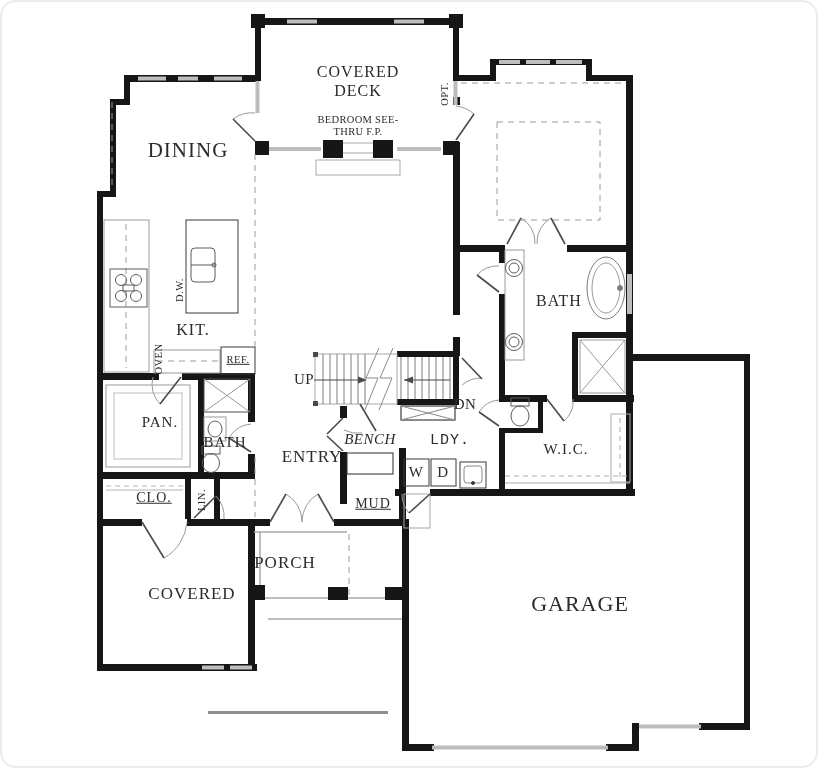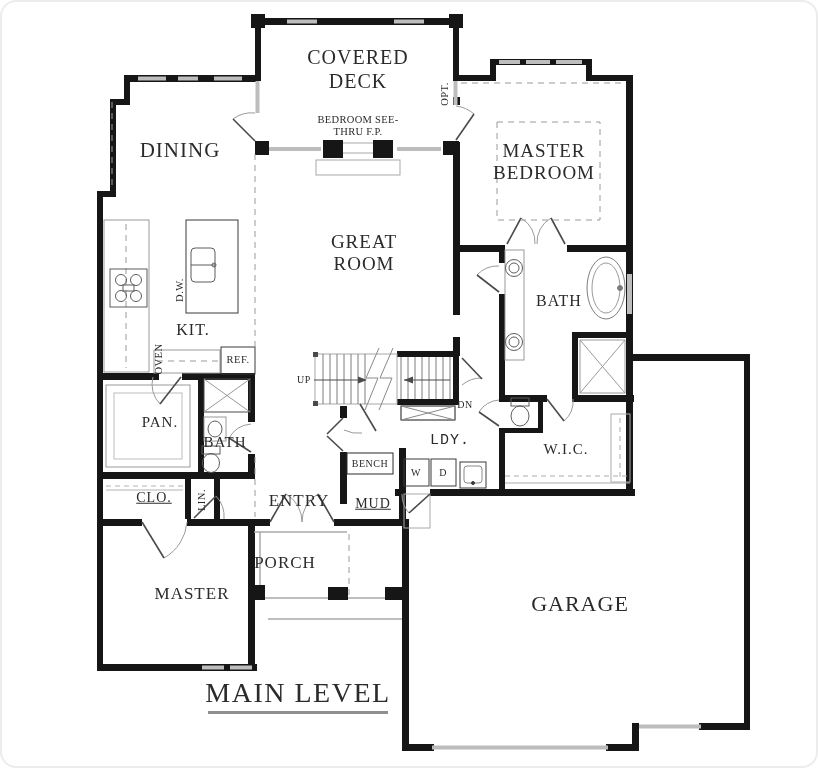--- a/index.html
+++ b/index.html
@@ -6,29 +6,29 @@
   .frame{position:relative;width:818px;height:768px;background:#fff;border:2px solid #ececec;
          border-radius:16px;overflow:hidden;box-sizing:border-box;
          font-family:"Liberation Serif","DejaVu Serif",serif;color:#2b2b2b;}
   svg{position:absolute;left:0;top:0;}
   .lbl{position:absolute;transform:translate(-50%,-50%);text-align:center;white-space:nowrap;
        line-height:1.18;letter-spacing:1px;color:#2b2b2b;}
   .wrap{white-space:normal;}
   .rot{transform:translate(-50%,-50%) rotate(-90deg);}
   .t28{font-size:28px;letter-spacing:1.5px;}
   .t21{font-size:21px;}
-  .t20{font-size:20px;}
+  .t20{font-size:16px;margin-top:12px;}
   .t19{font-size:19px;}
   .t18{font-size:22px;}
   .t17{font-size:17px;}
   .t16{font-size:16px;}
   .t15{font-size:15px;}
   .t14{font-size:14px;text-decoration:underline;}
   .t10{font-size:10.5px;letter-spacing:0.5px;}
-  .t9{font-size:10px;letter-spacing:0.5px;}
+  .t9{font-size:15px;letter-spacing:0.5px;}
   .underline{position:absolute;background:#8f8f8f;}
 </style>
 </head>
 <body>
 
 <div class="frame">
 
 <svg width="818" height="768" viewBox="0 0 818 768">
 
   <g fill="#161616">
@@ -315,41 +315,38 @@
     <rect x="495" y="120" width="103" height="98"></rect>
     <path d="M459,81 L620,81"></path>
     <path d="M110,100 L110,188"></path>
     <path d="M347,532 L347,594"></path>
   </g>
 </svg>
 
 <div class="lbl t20 wrap" style="left:356px;top:68px;width:120px;">COVERED DECK</div>
 <div class="lbl t10 wrap" style="left:356px;top:124px;width:88px;letter-spacing:0.3px;">BEDROOM SEE-THRU F.P.</div>
 <div class="lbl t10 rot" style="left:443px;top:92px;">OPT.</div>
-<div class="lbl t21" style="left:178px;top:148px;font-family:Liberation Serif, serif;">DINING</div>
-<div class="lbl t19 wrap" style="left:542px;top:160px;width:130px;">MASTER BEDROOM</div>
-<div class="lbl t19 wrap" style="left:362px;top:251px;width:86px;">GREAT ROOM</div>
+<div class="lbl t21" style="left:186px;top:148px;font-family:Liberation Serif, serif;">DINING</div>
 <div class="lbl t16" style="left:557px;top:299px;">BATH</div>
 <div class="lbl t16" style="left:191px;top:328px;text-align:right;">KIT.</div>
 <div class="lbl t10 rot" style="left:178px;top:288px;">D.W.</div>
 <div class="lbl t10 rot" style="left:157px;top:357px;">OVEN</div>
-<div class="lbl t10" style="left:236px;top:358px;">REF.</div>
+<div class="lbl t10" style="left:236px;top:358px;text-decoration:underline;">REF.</div>
 <div class="lbl t9" style="left:302px;top:378px;">UP</div>
 <div class="lbl t9" style="left:463px;top:378px;margin-top:25px;">DN</div>
 <div class="lbl t15" style="left:158px;top:421px;">PAN.</div>
 <div class="lbl t15" style="left:223px;top:441px;">BATH</div>
-<div class="lbl t17" style="left:297px;top:455px;margin-top:44px;">ENTRY</div>
-<div class="lbl t9" style="left:368px;top:462px;">BENCH</div>
+<div class="lbl t17" style="left:310px;top:455px;">ENTRY</div>
+<div class="lbl t9" style="left:368px;top:438px;font-style:italic;">BENCH</div>
 <div class="lbl t15" style="left:448px;top:439px;font-family:Liberation Mono, monospace;">LDY.</div>
 <div class="lbl t9" style="left:414px;top:471px;">W</div>
 <div class="lbl t9" style="left:441px;top:471px;">D</div>
 <div class="lbl t15" style="left:564px;top:448px;">W.I.C.</div>
 <div class="lbl t14" style="left:152px;top:496px;">CLO.</div>
 <div class="lbl t10 rot" style="left:200px;top:498px;">LIN.</div>
 <div class="lbl t14" style="left:371px;top:502px;">MUD</div>
-<div class="lbl t17" style="left:190px;top:592px;">MASTER</div>
+<div class="lbl t17" style="left:190px;top:592px;">COVERED</div>
 <div class="lbl t17" style="left:283px;top:561px;">PORCH</div>
 <div class="lbl t18" style="left:578px;top:602px;">GARAGE</div>
 
-<div class="lbl t28" style="left:296px;top:691px;">MAIN LEVEL</div>
 <div class="underline" style="left:206px;top:709px;width:180px;height:3px;"></div>
 
 </div>
 
 </body></html>

